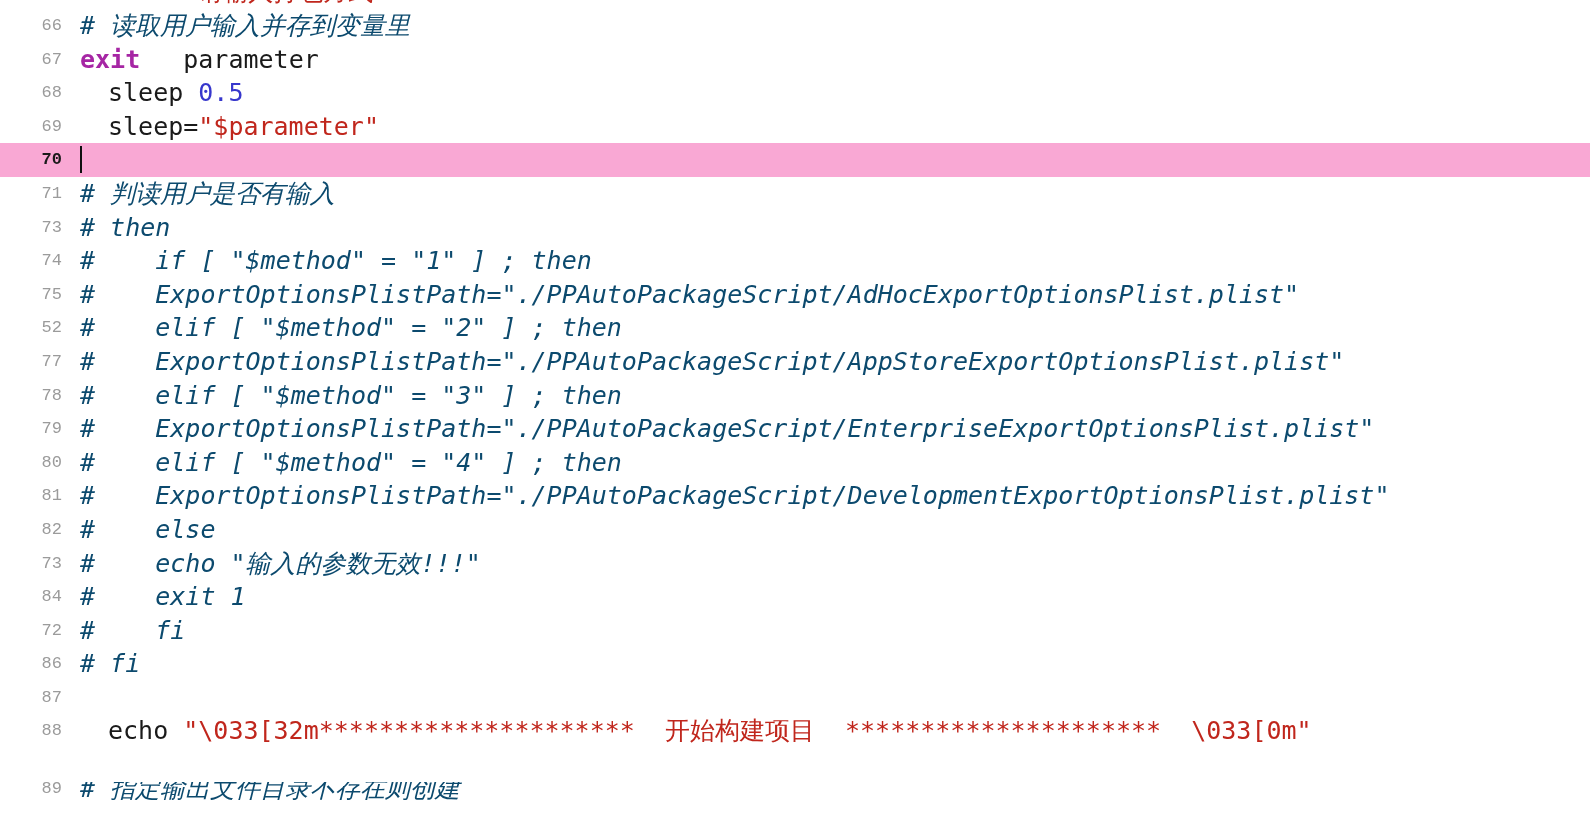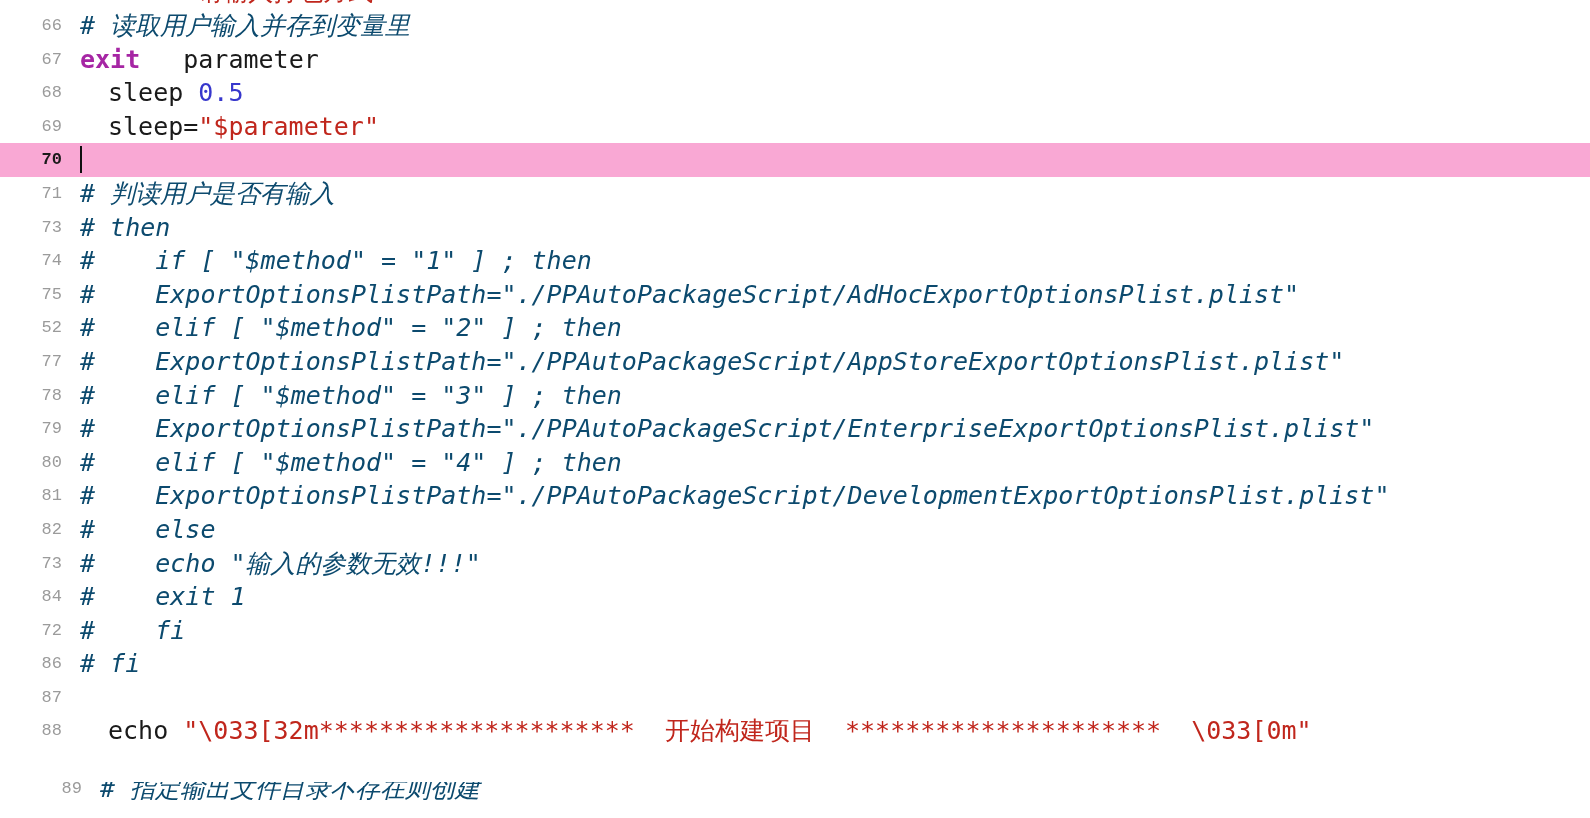--- a/index.html
+++ b/index.html
@@ -110,21 +110,20 @@
     width: 1590px;
   }
 
   
   #bottom-clip {
     position: absolute;
     left: 0;
     width: 1558px;
     height: 18px;
     overflow: hidden;
-    margin-left: 20px;
   }
   #bottom-clip .code-line {
     position: absolute;
     top: -10px;
     left: 0;
     width: 1590px;
   }
 
   #lines-wrap {
     position: absolute;

